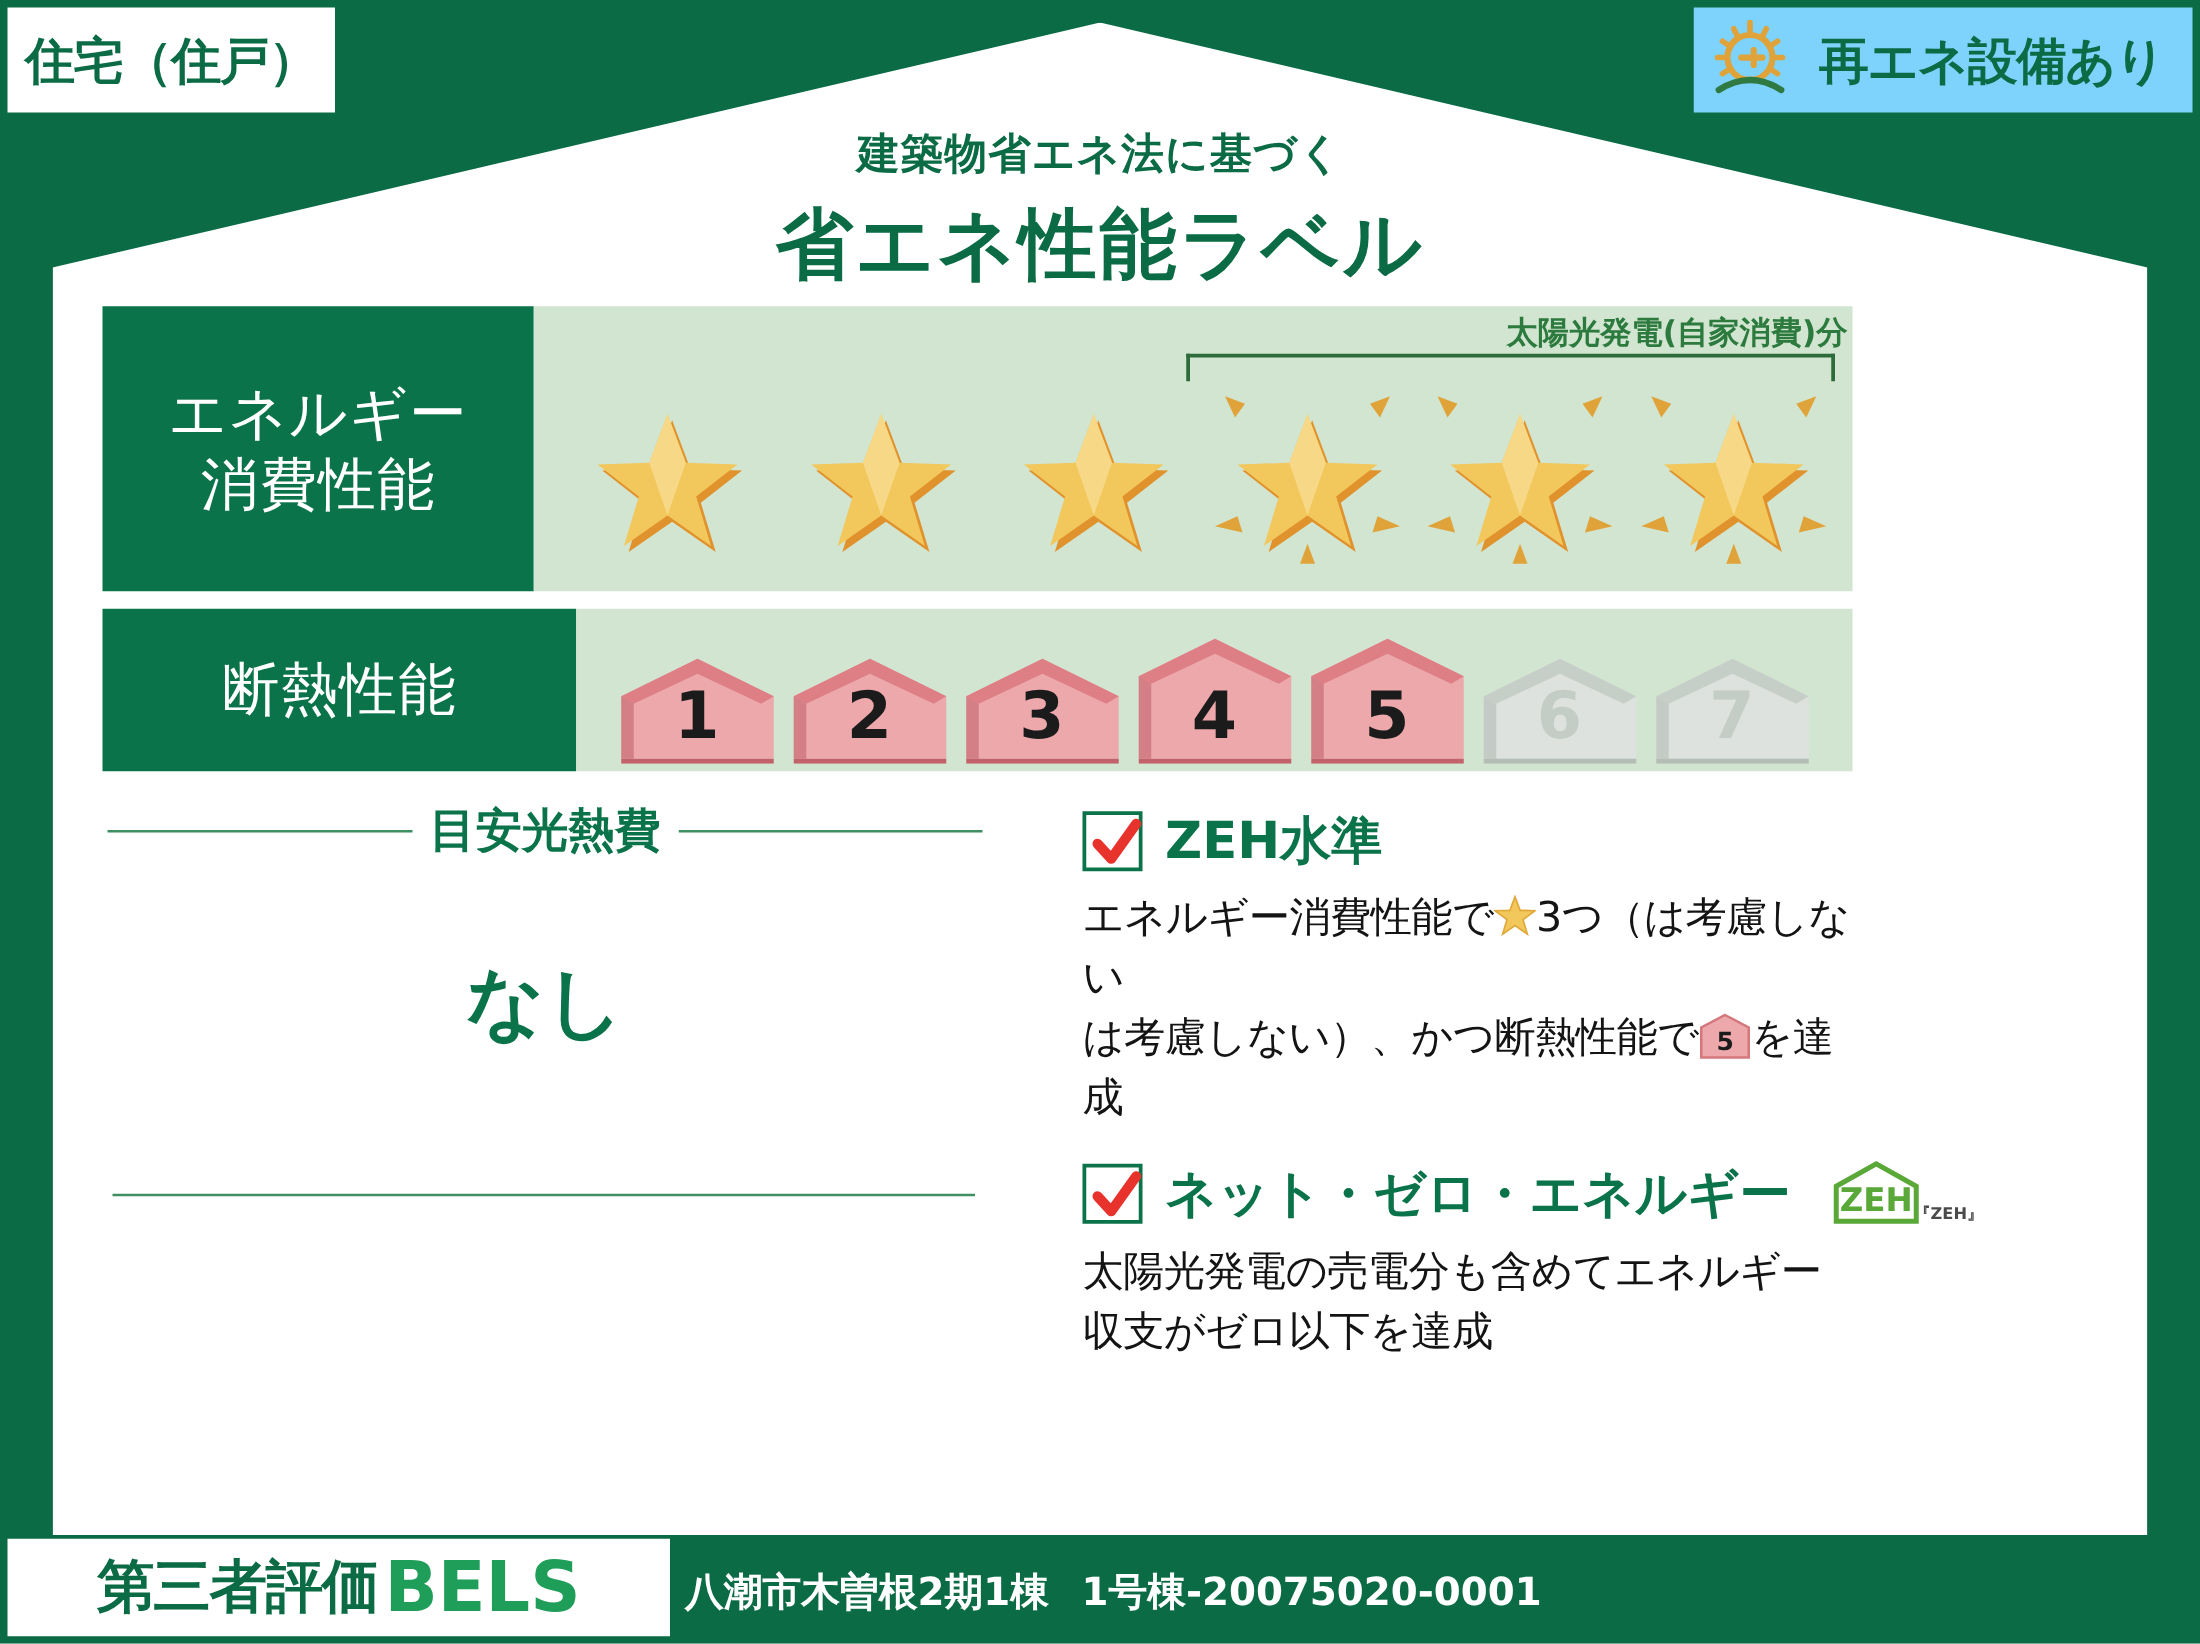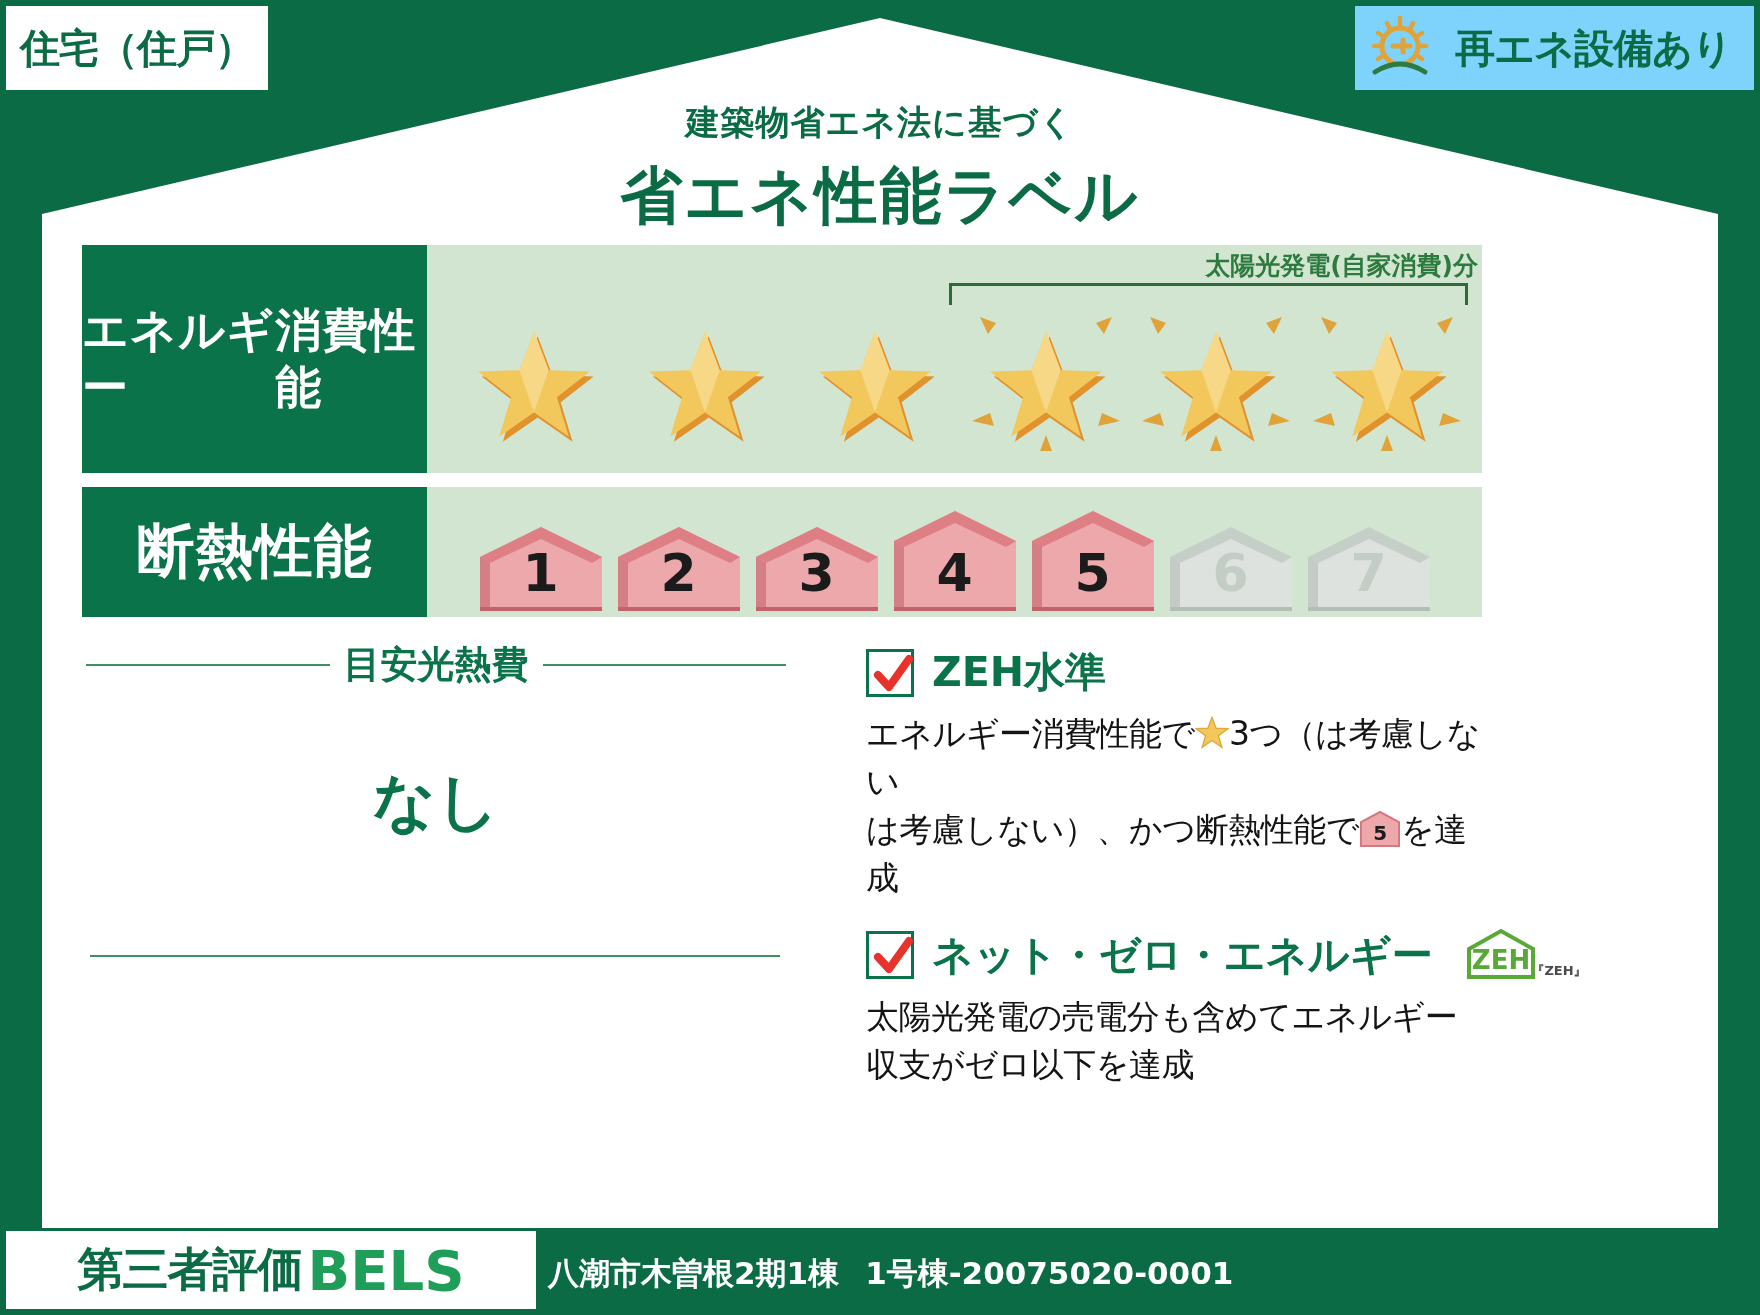--- a/index.html
+++ b/index.html
@@ -84,23 +84,24 @@
   
   .row {
     position: absolute;
     display: flex;
     z-index: 30;
   }
   .row .rowlabel {
     background: #0a7349;
     color: #ffffff;
     display: flex;
+    flex-direction: column;
     align-items: center;
     justify-content: center;
-    font-weight: 700;
+    font-weight: 400;
     letter-spacing: 1px;
     flex: 0 0 auto;
   }
   .row .rowbody {
     background: #d2e5d0;
     flex: 1 1 auto;
     position: relative;
   }
 
   
@@ -131,21 +132,21 @@
     left: 22px; right: 10px; top: 48px; bottom: 4px;
     display: flex;
     align-items: center;
     justify-content: space-around;
   }
   .starwrap { position: relative; width: 160px; height: 160px; }
   .starwrap svg { position: absolute; left: 0; top: 0; width: 160px; height: 160px; }
 
   
   #row-insul { left: 82px; top: 487px; width: 1400px; height: 130px; }
-  #row-insul .rowlabel { width: 345px; font-size: 58px; }
+  #row-insul .rowlabel { width: 379px; font-size: 46px; }
   #row-insul .rowbody { display: flex; align-items: flex-end; justify-content: center; gap: 4px; padding: 0 26px 6px 26px; }
 
   .ihouse { position: relative; width: 134px; flex: 0 0 auto; }
   .ihouse svg { display: block; width: 134px; }
   .ihouse .num {
     position: absolute;
     left: 0; right: 0; bottom: 8px;
     text-align: center;
     font-size: 52px;
     font-weight: 700;

